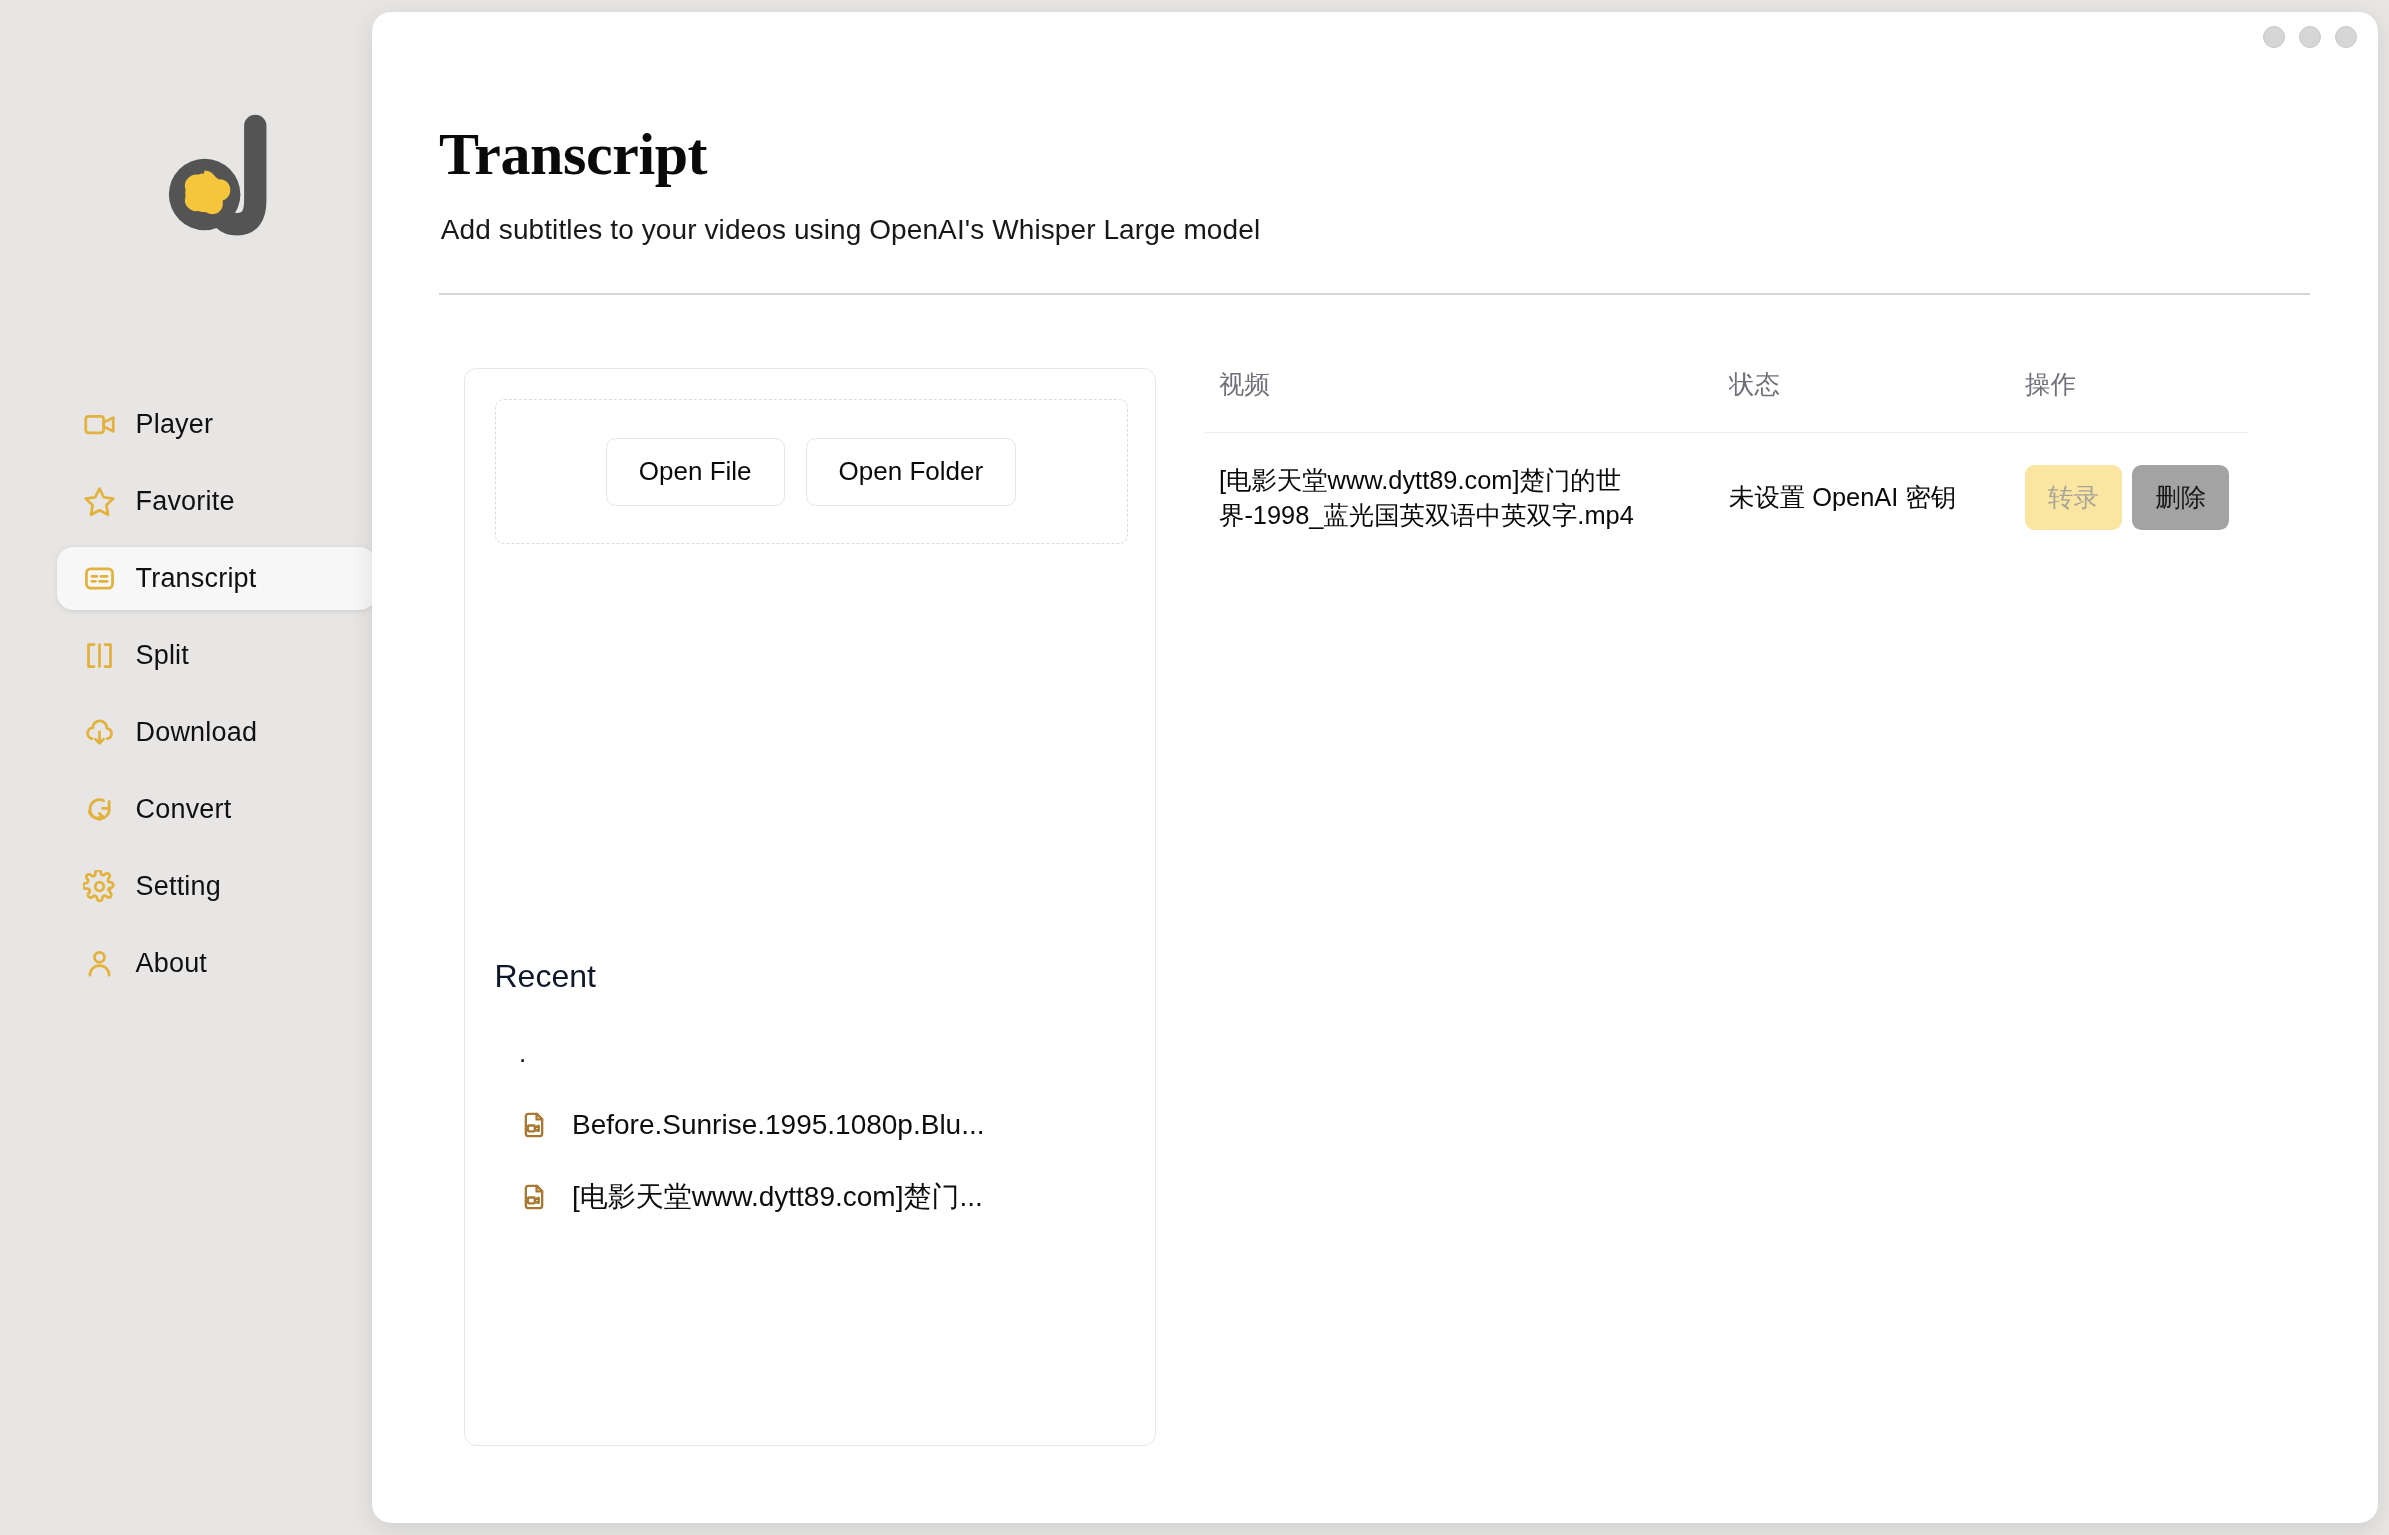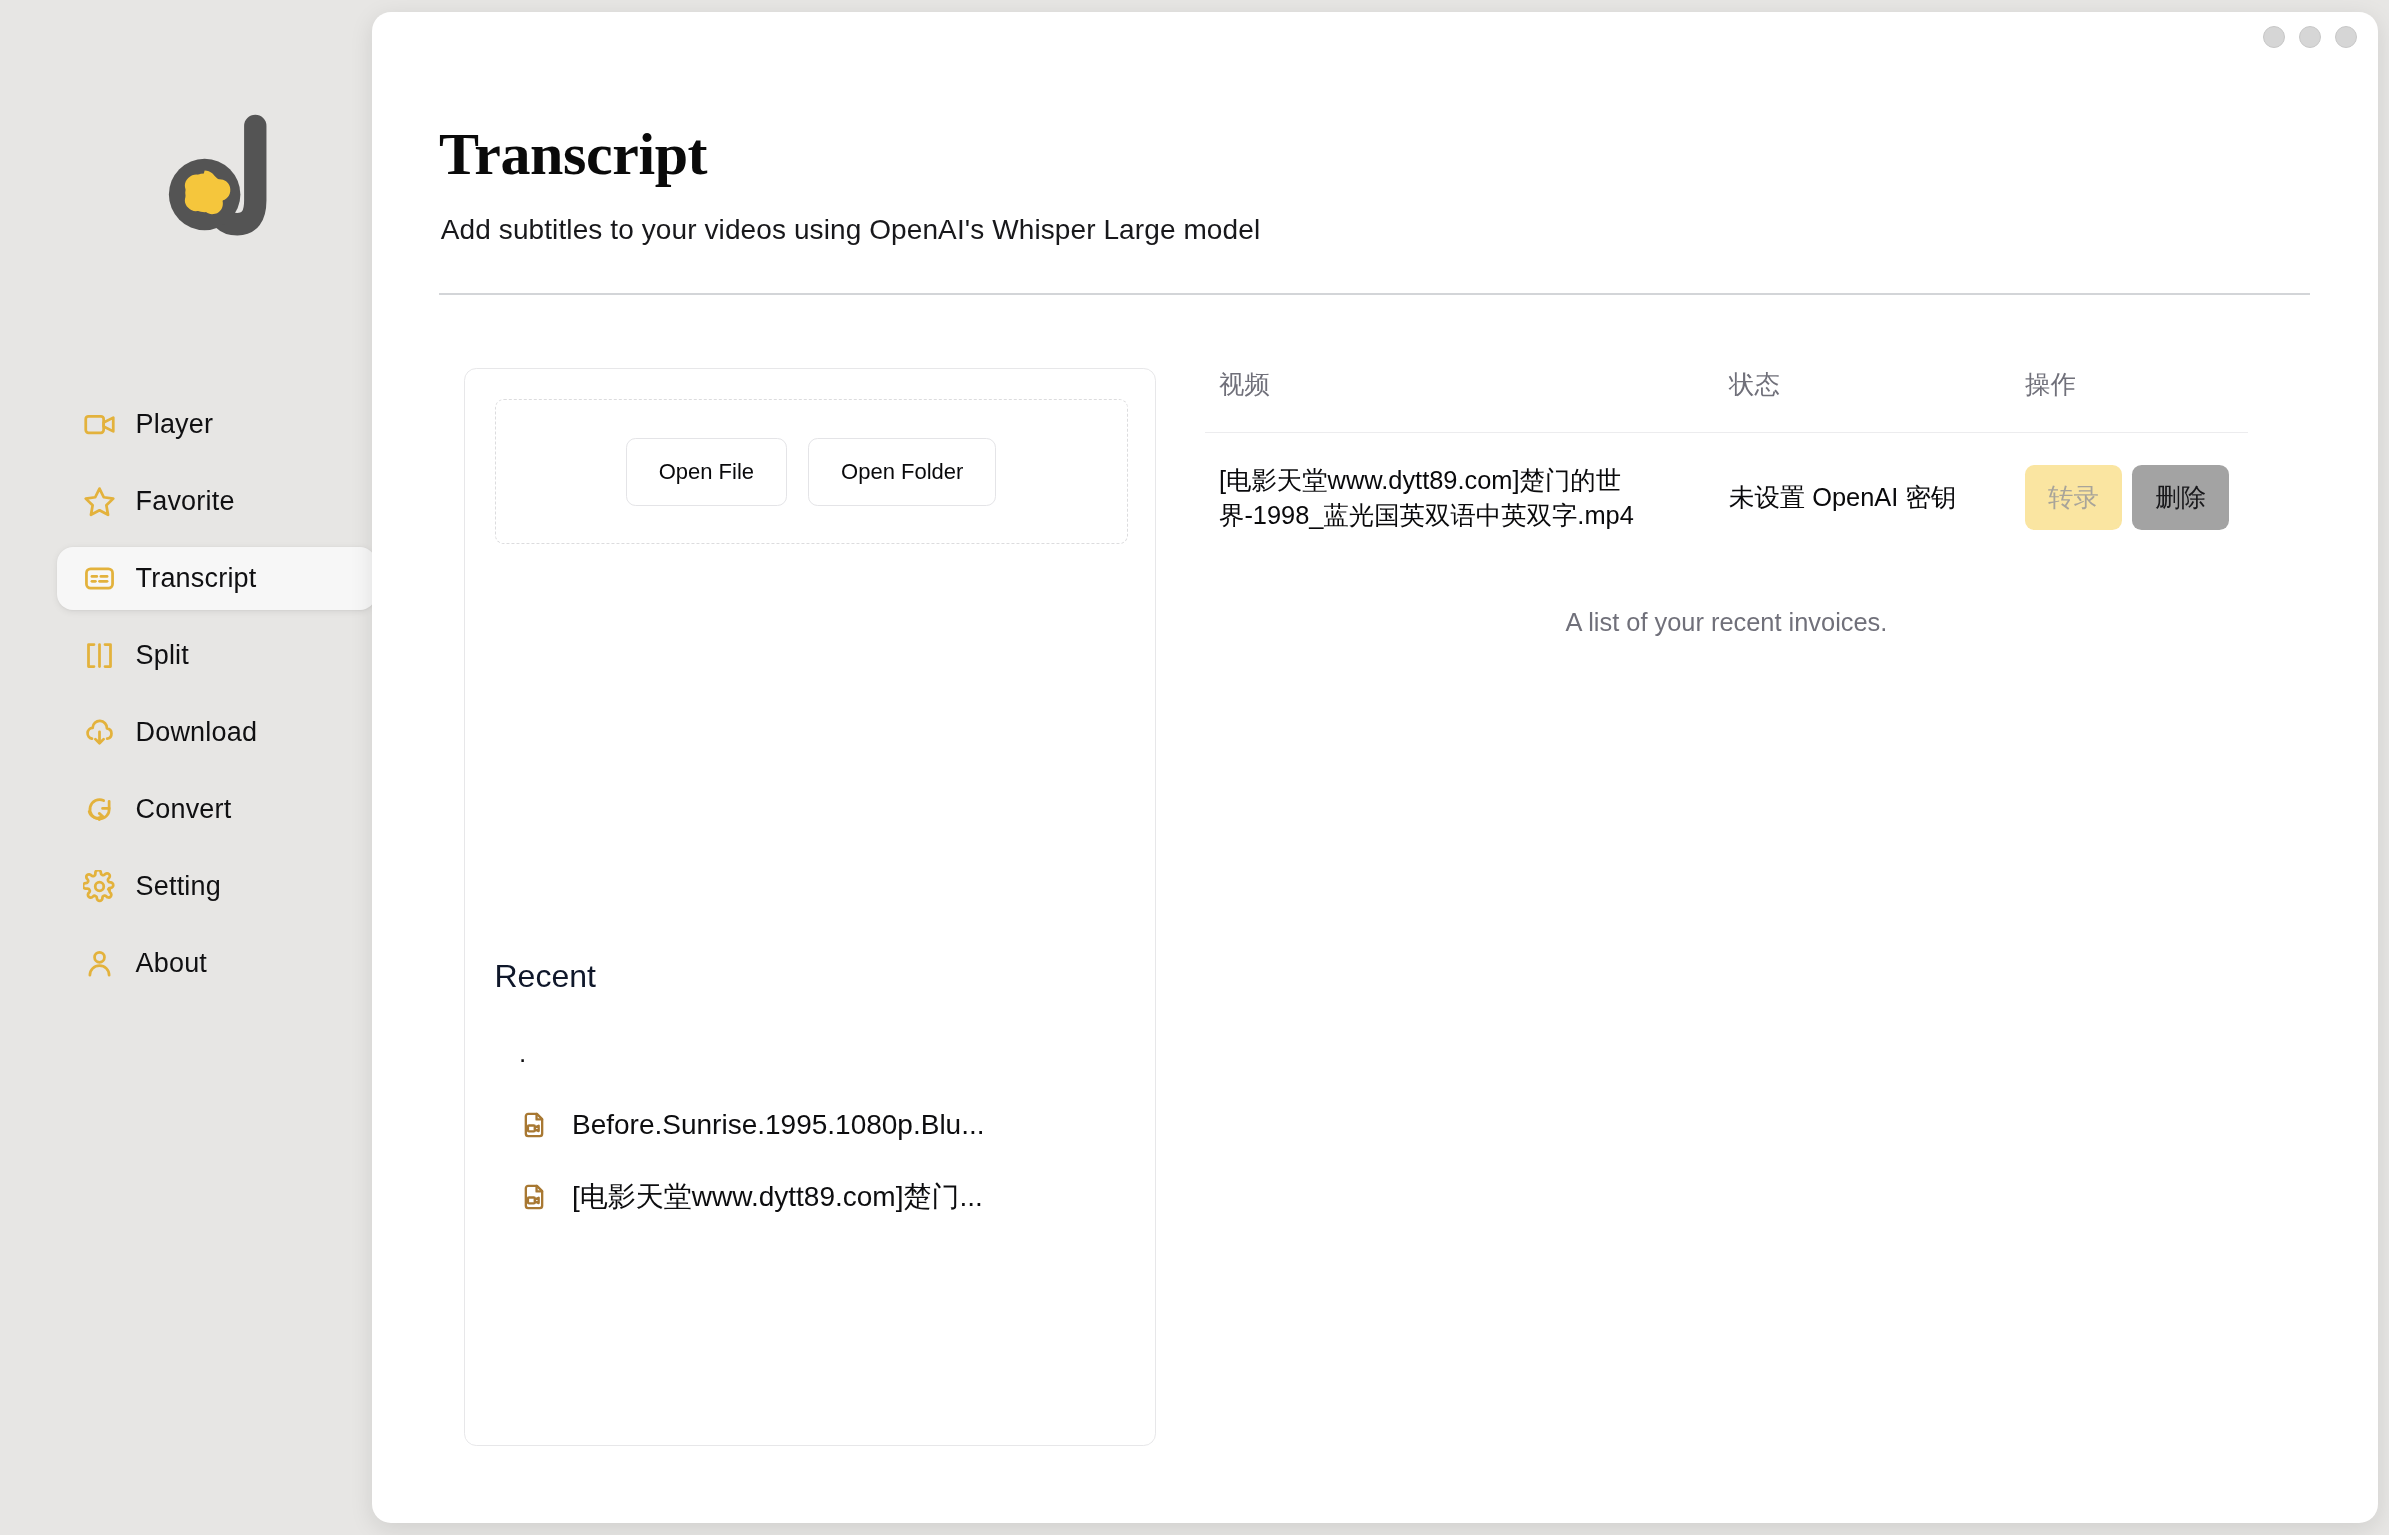--- a/index.html
+++ b/index.html
@@ -110,21 +110,21 @@
     border-radius: 8.8px;
     display: flex; align-items: center; justify-content: center;
     gap: 21px;
   }
   .btn-outline {
     border: 1.3px solid #e4e4e7;
     background: #fff;
     border-radius: 9.6px;
     height: 68px;
     padding: 0 32px;
-    font-size: 22px;
+    font-size: 26px;
     color: #09090b;
     font-family: "Liberation Sans", sans-serif;
     cursor: pointer;
     display: flex; align-items: center; justify-content: center;
     white-space: nowrap;
   }
 
   .recent-label {
     position: absolute; left: 30px; top: 589px;
     font-size: 32px; color: #0f172a;
@@ -400,18 +400,17 @@
                 <div class="act-cell">
                   <button class="btn-primary">转录</button>
                   <button class="btn-ghost">删除</button>
                 </div>
               </td>
             </tr>
           </tbody>
         </table>
       </div>
 
-      <div class="tbl-caption">A list of your recent invoices.</div>
 
     </div>
   </div>
 </div>
 
 
 </body></html>

